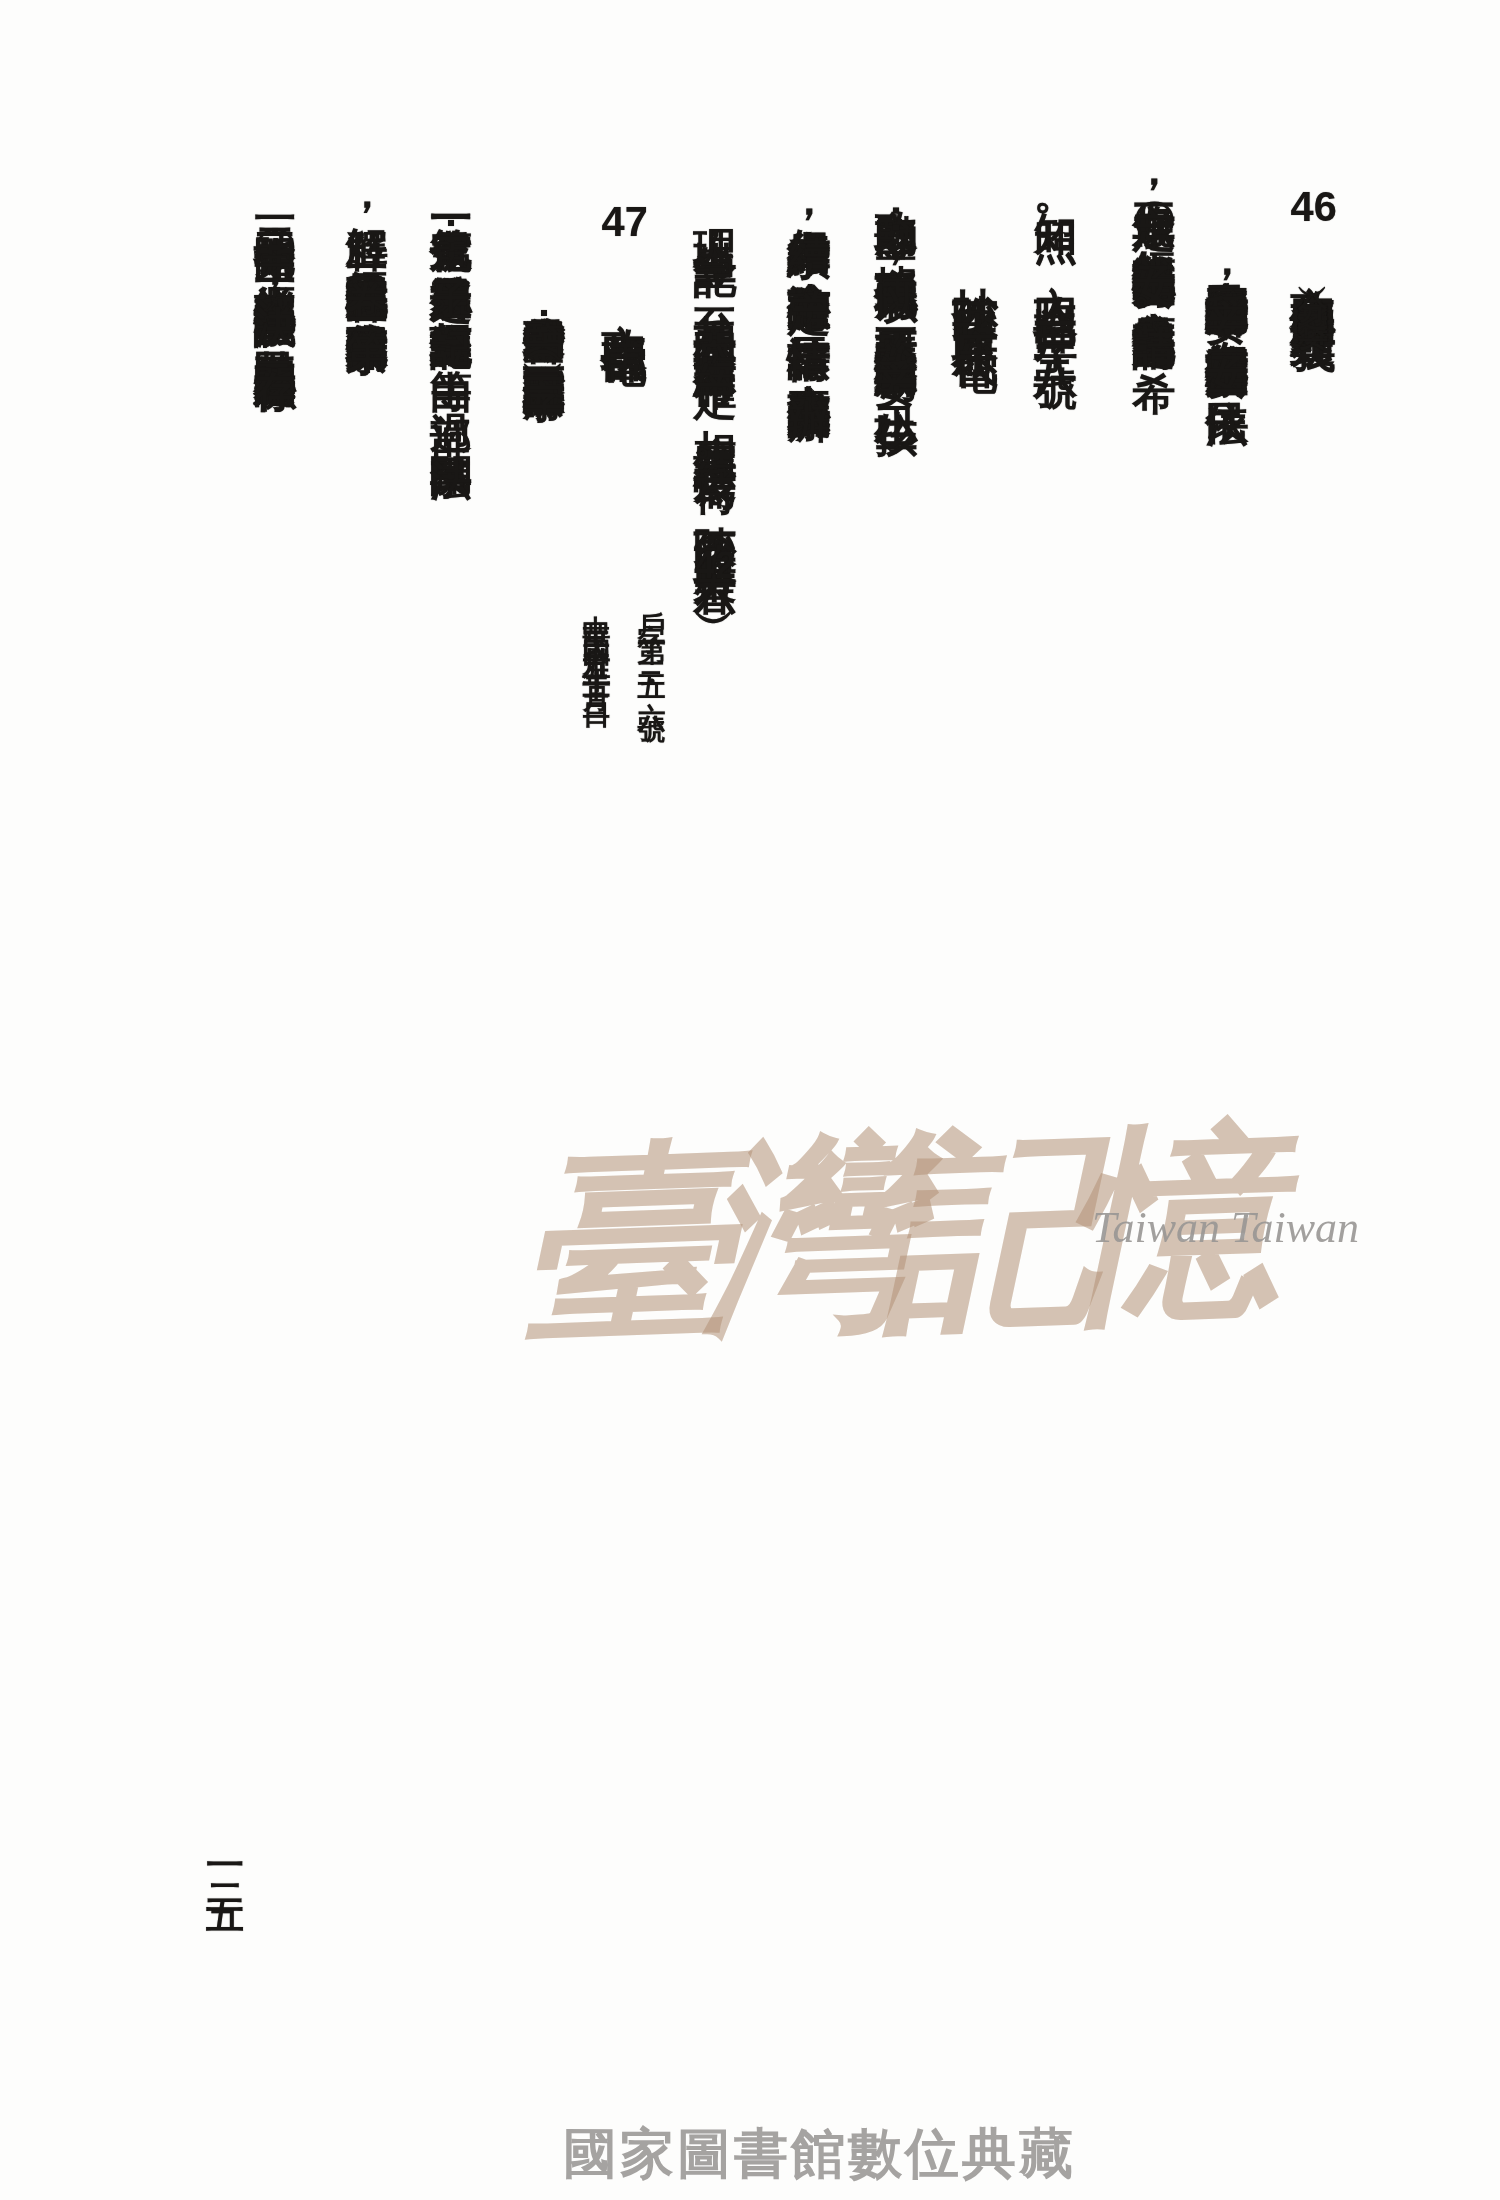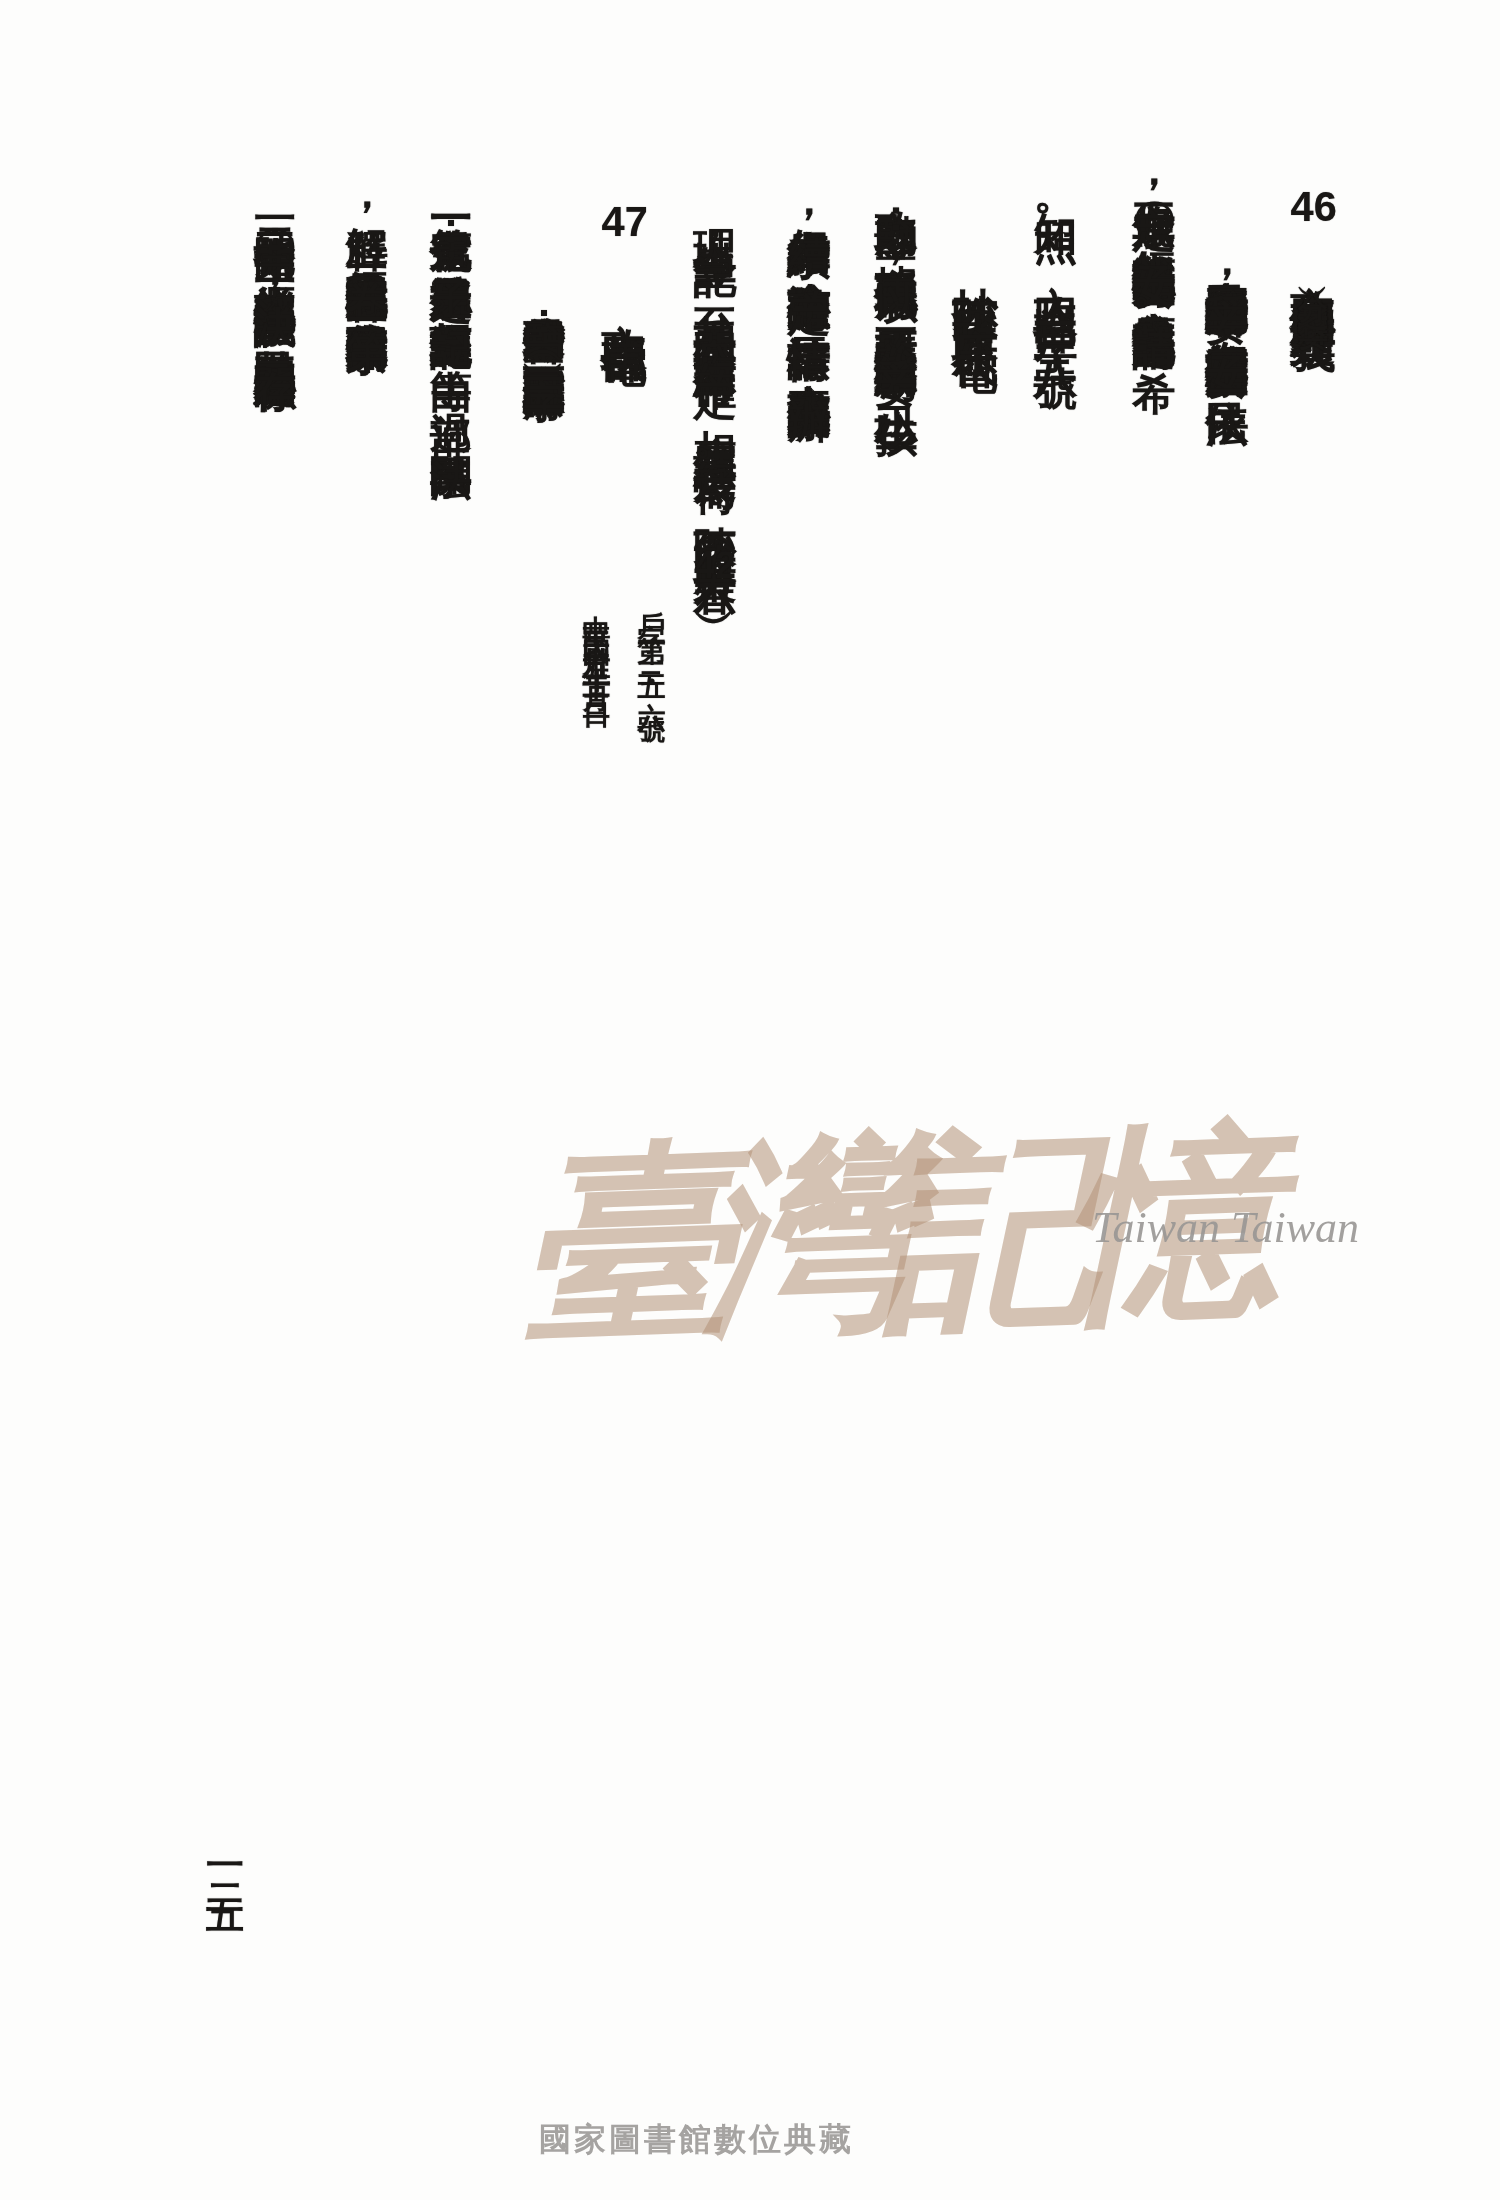--- a/index.html
+++ b/index.html
@@ -97,15 +97,15 @@
 
   <div class="vcol" style="left:346px;top:195px;font-size:42px;letter-spacing:0.5px;">解釋，當經呈由行政院轉函司法院統一解釋在卷。茲奉行政院本年八月三十日節京捌字第一</div>
 
   <div class="vcol" style="left:254px;top:195px;font-size:42px;letter-spacing:1.5px;">〇一二三號指令開：「業經本院統一解釋法令會議議決，某甲之媳在與某甲之子婚姻關係存</div>
 
   <div class="vcol" style="left:206px;top:1845px;font-size:38px;letter-spacing:12px;">一二五</div>
 
   <div class="watermark-script" style="left:520px;top:1095px;font-size:210px;">臺灣記憶</div>
   <div class="watermark-latin" style="left:1092px;top:1202px;font-size:44px;">Taiwan Taiwan</div>
 
-  <div class="footer-caption" style="left:539px;top:2118px;font-size:32px;letter-spacing:3px;">國家圖書館數位典藏</div>
+  <div class="footer-caption" style="left:563px;top:2118px;font-size:54px;letter-spacing:3px;">國家圖書館數位典藏</div>
 
 </div>
 
 </body></html>

